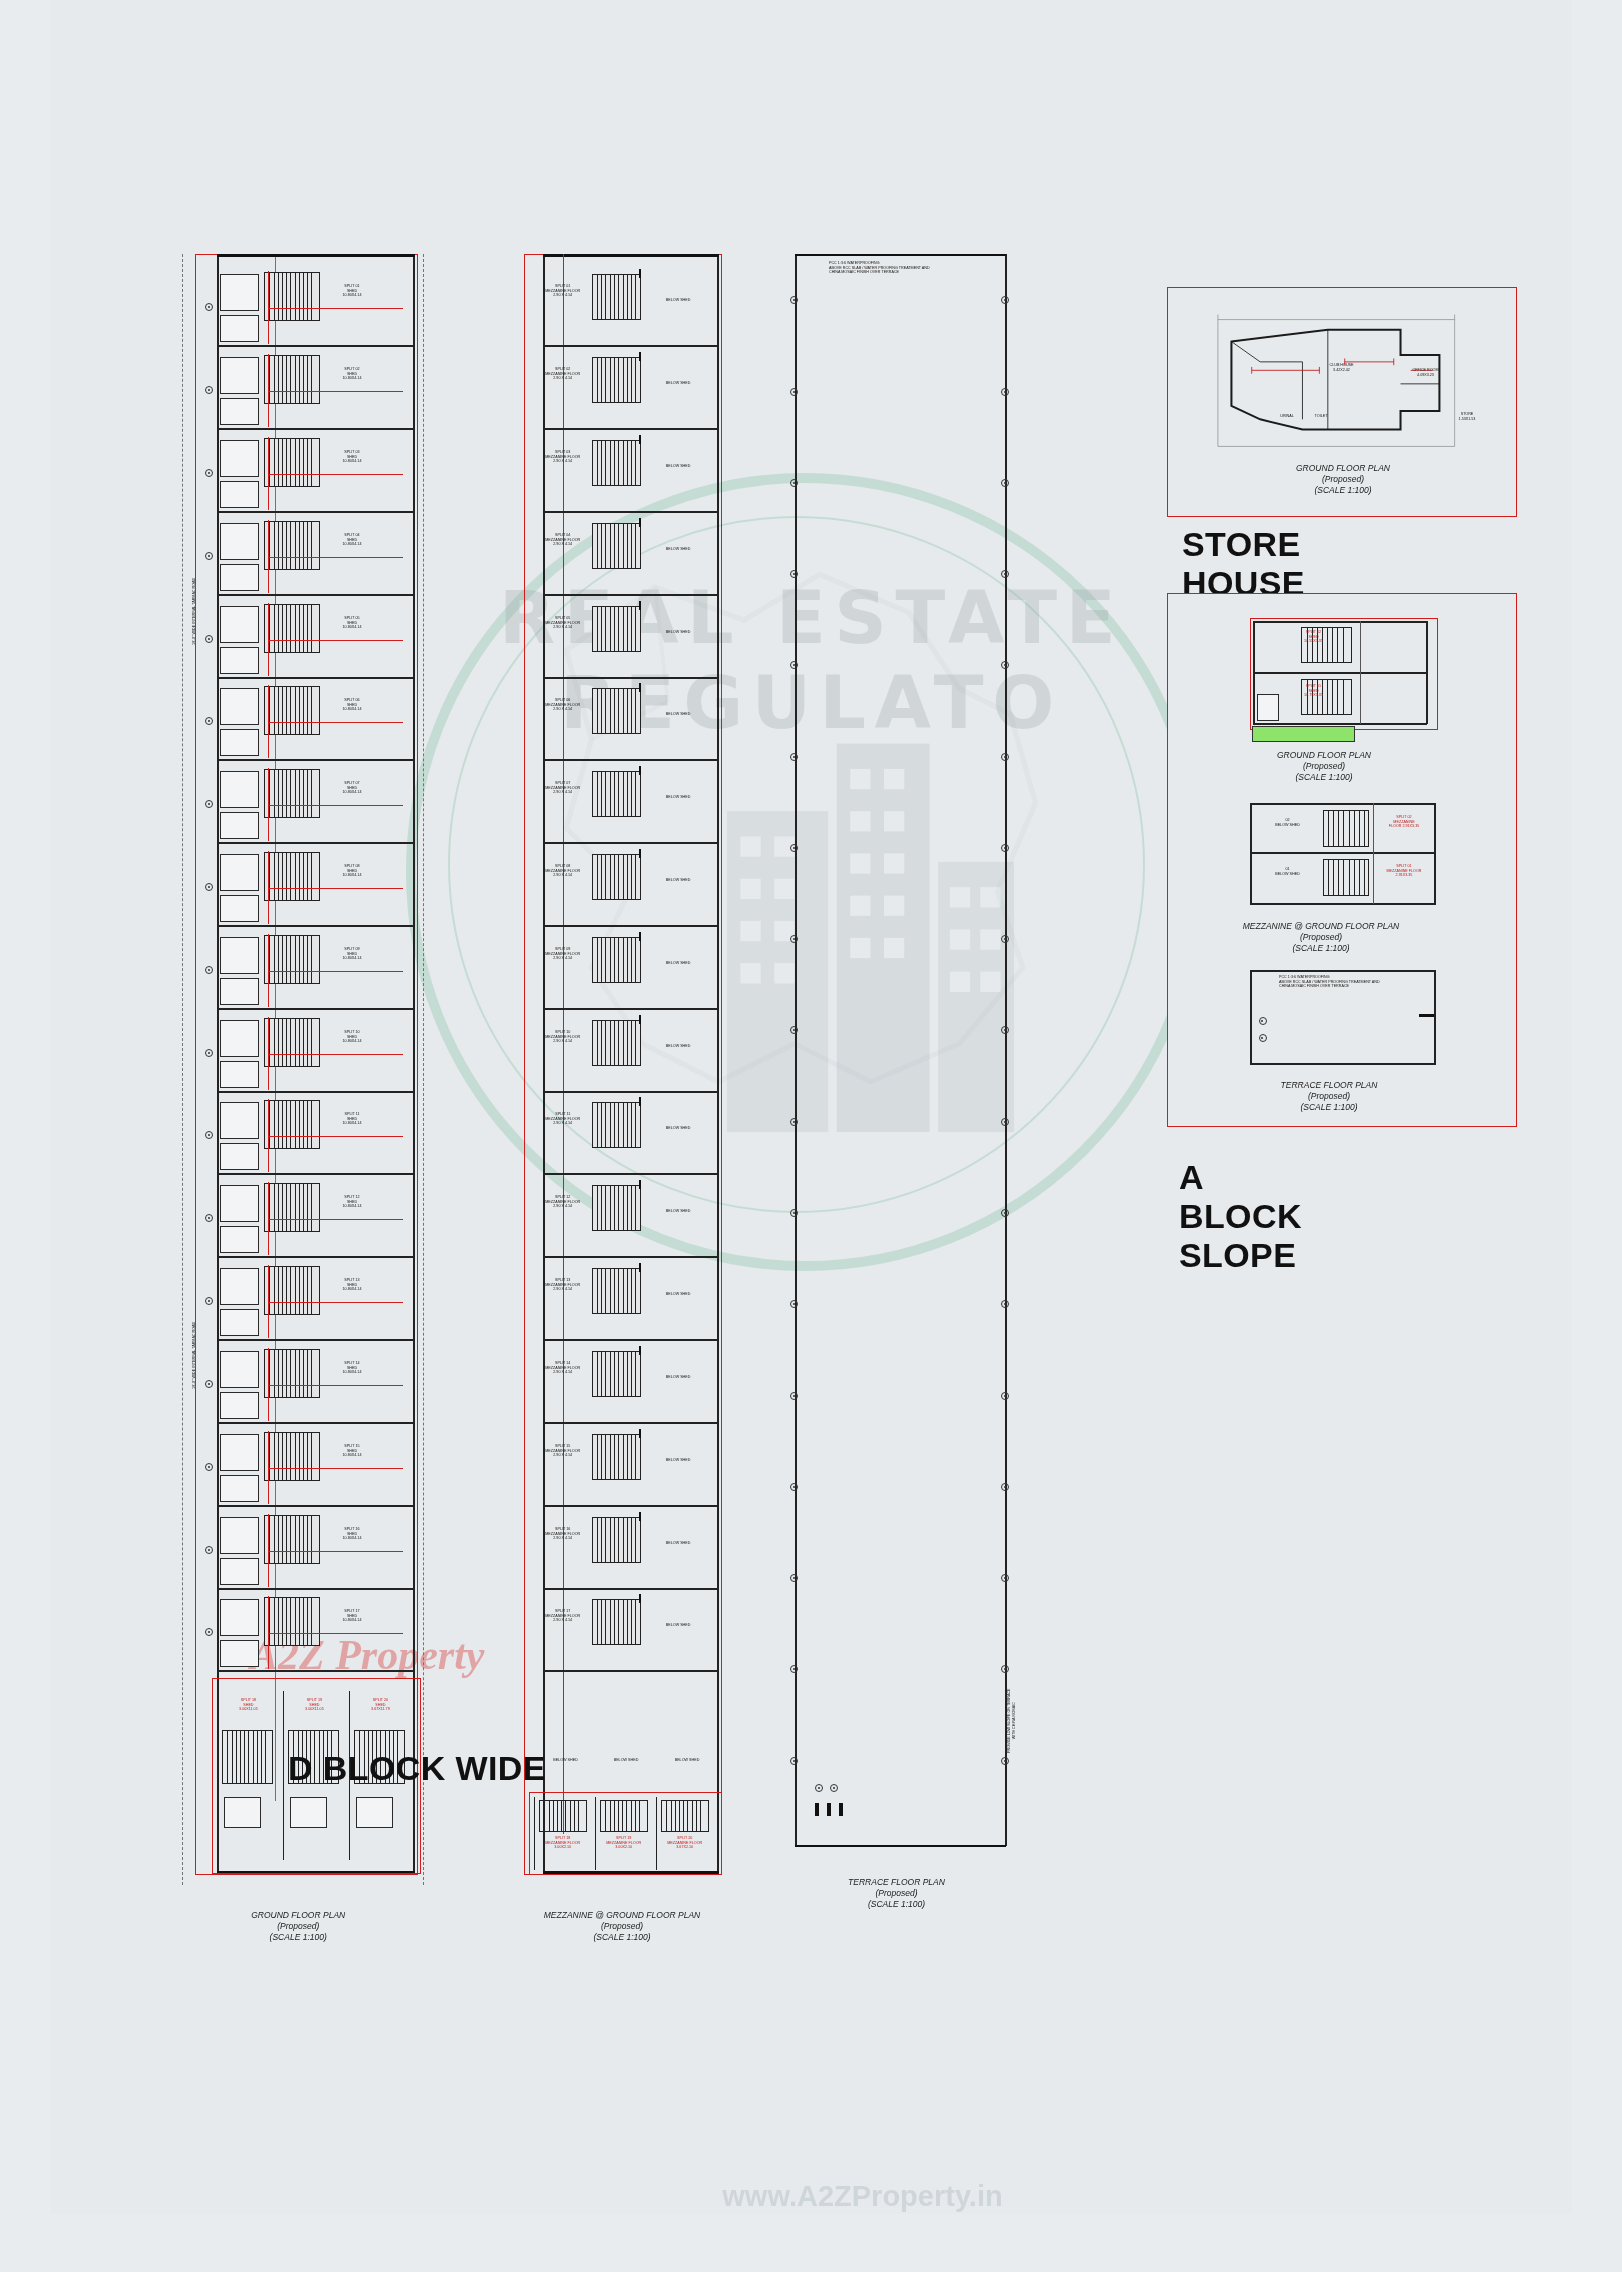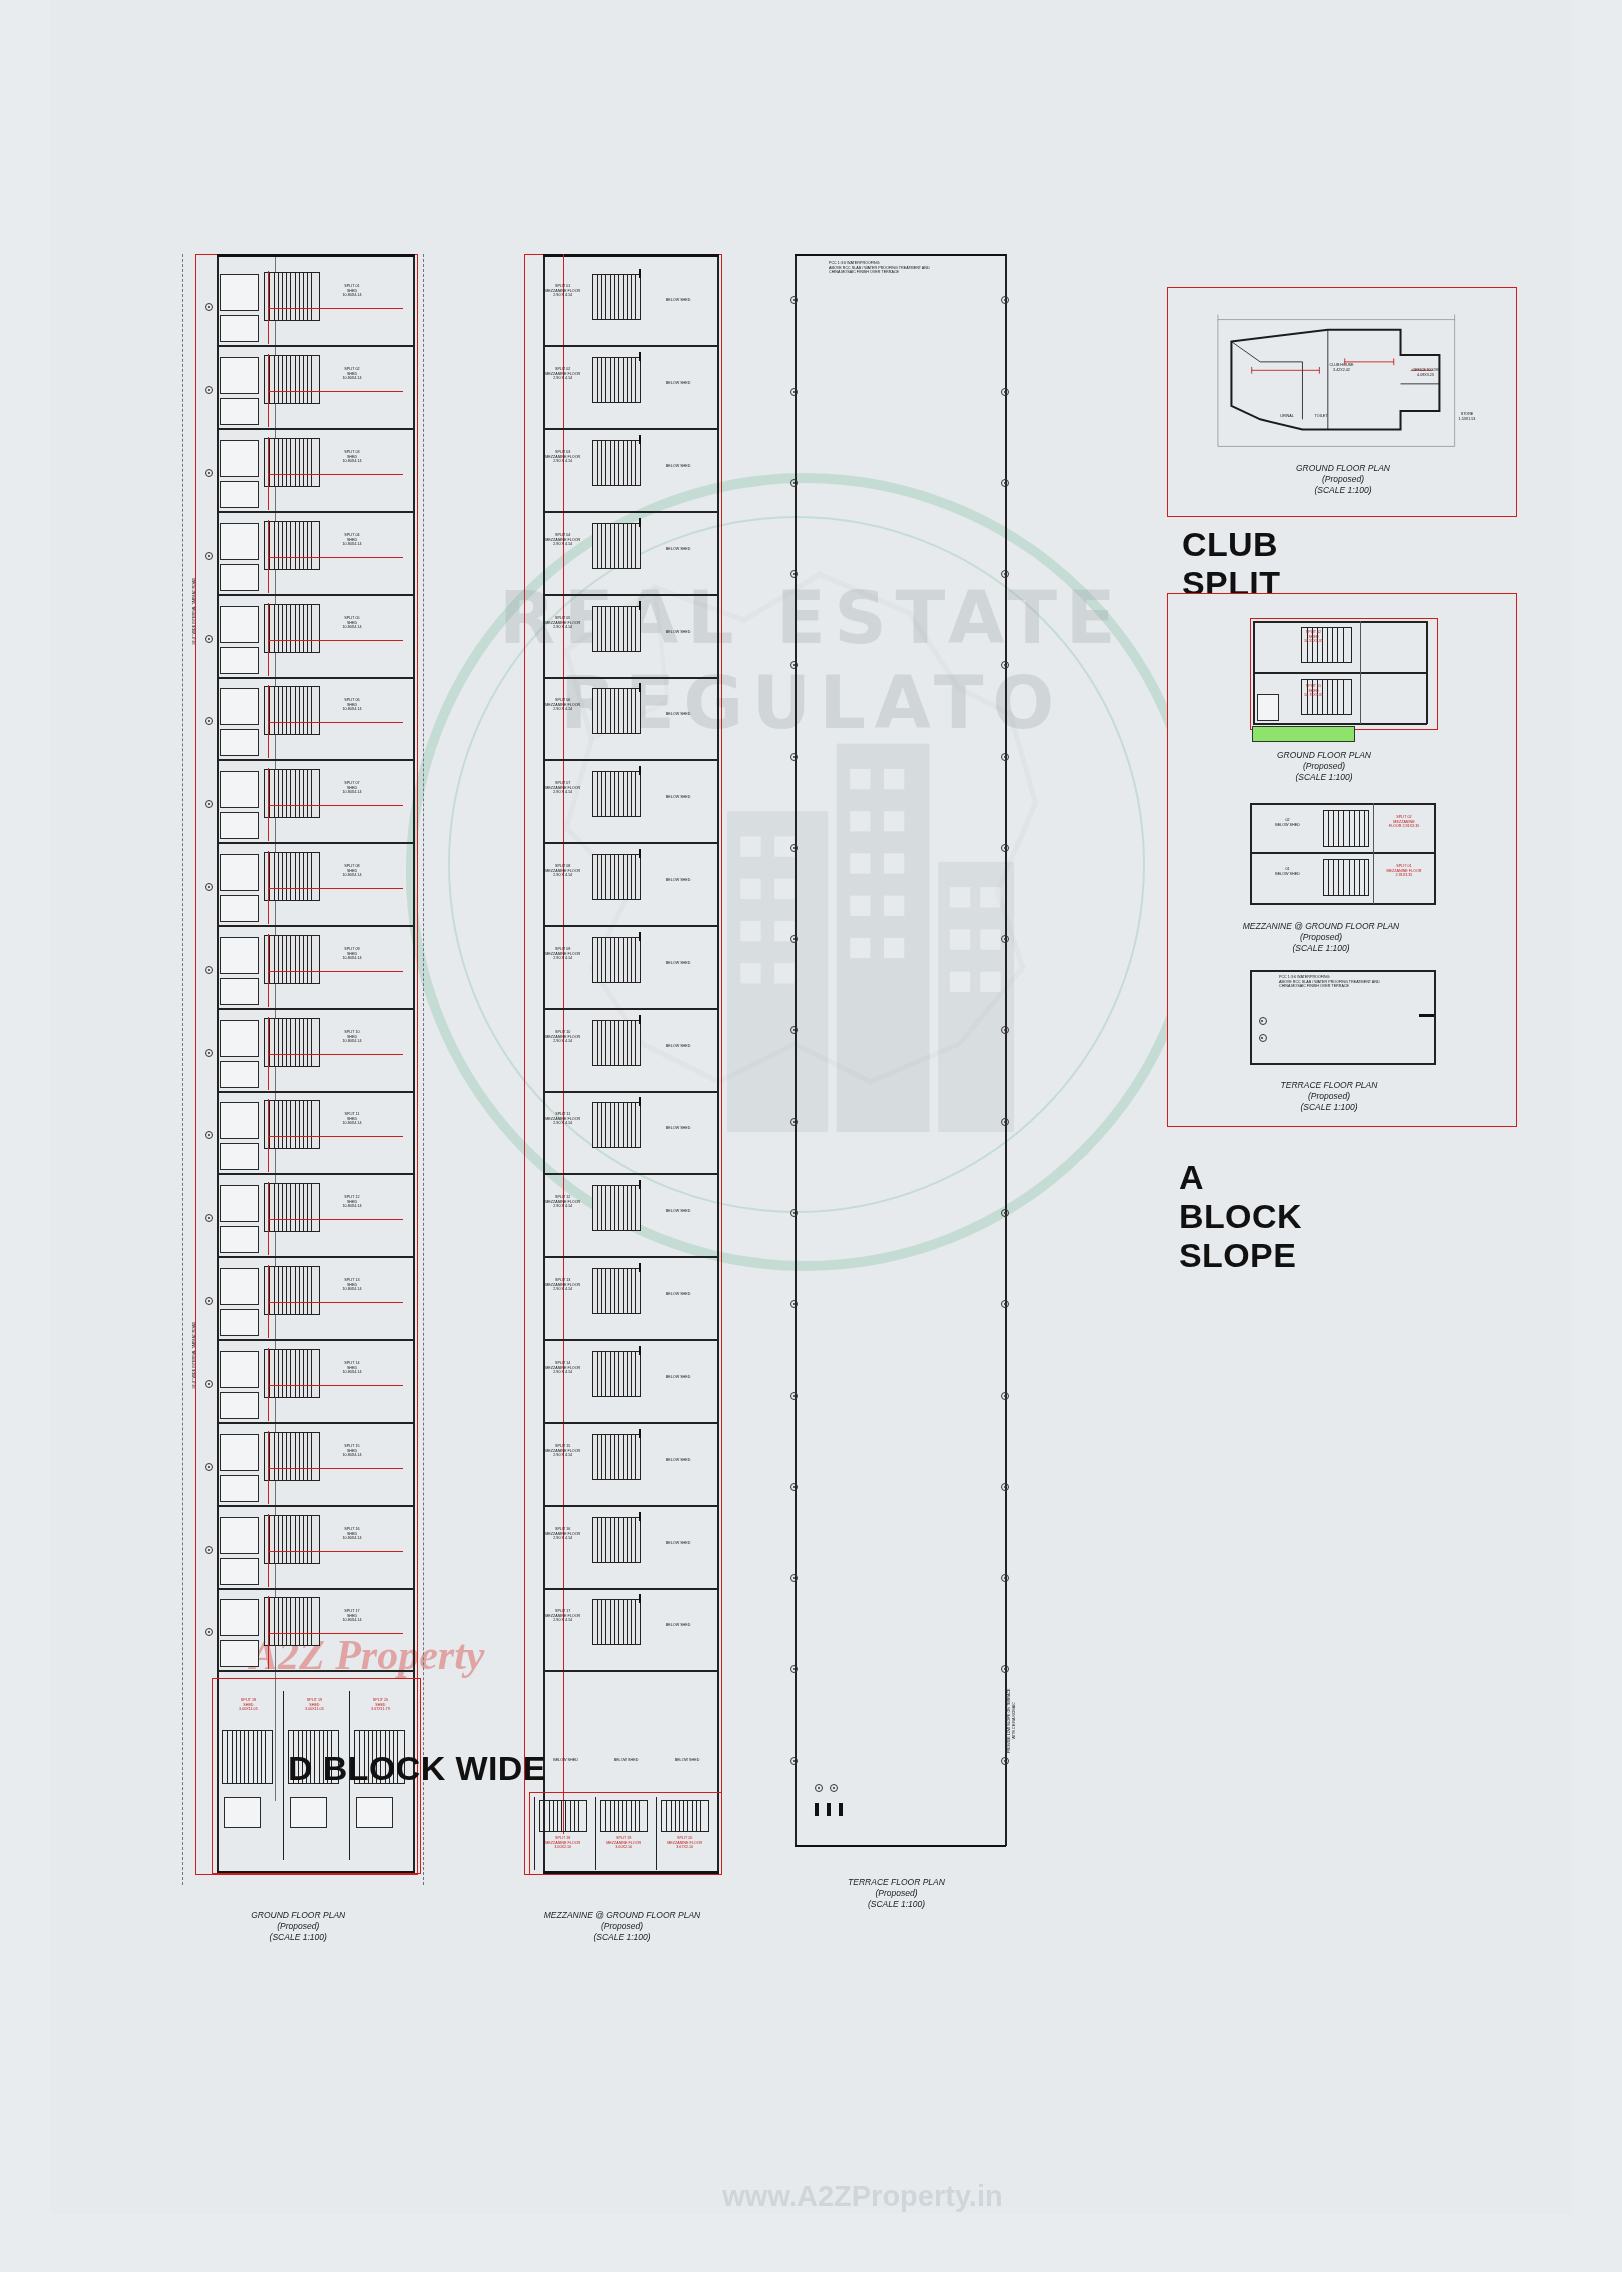--- a/index.html
+++ b/index.html
@@ -1142,21 +1142,21 @@
     <div class="tiny" style="left:279px;top:125px;width:42px;">STORE
 1.53X1.53</div>
     <div class="tiny" style="left:103px;top:127px;width:34px;">URINAL</div>
     <div class="tiny" style="left:137px;top:127px;width:34px;">TOILET</div>
 
     <div class="cap" style="left:66px;top:176px;">
       <div>GROUND FLOOR PLAN</div>
       <div>(Proposed)</div>
       <div>(SCALE 1:100)</div>
     </div>
-    <div class="bigtitle" style="left:15px;top:238px;">CLUB SPLIT</div>
+    <div class="bigtitle" style="left:15px;top:238px;">STORE HOUSE</div>
 
     <div class="redbox" style="left:0;top:306px;width:348px;height:532px;background:#e7eaec;"></div>
 
     <div class="plan" style="left:83px;top:331px;width:186px;height:118px;">
       <div class="redbox" style="left:0;top:0;width:186px;height:110px;"></div>
       <div class="ln" style="left:3.4px;top:3.4px;width:174px;height:2.1px;"></div>
       <div class="ln" style="left:3.4px;top:105px;width:174px;height:2.1px;"></div>
       <div class="ln" style="left:3.4px;top:3.4px;width:2.1px;height:103px;"></div>
       <div class="ln" style="left:176px;top:3.4px;width:2.1px;height:103px;"></div>
       <div class="ln" style="left:3.4px;top:54px;width:174px;height:1.7px;"></div>

